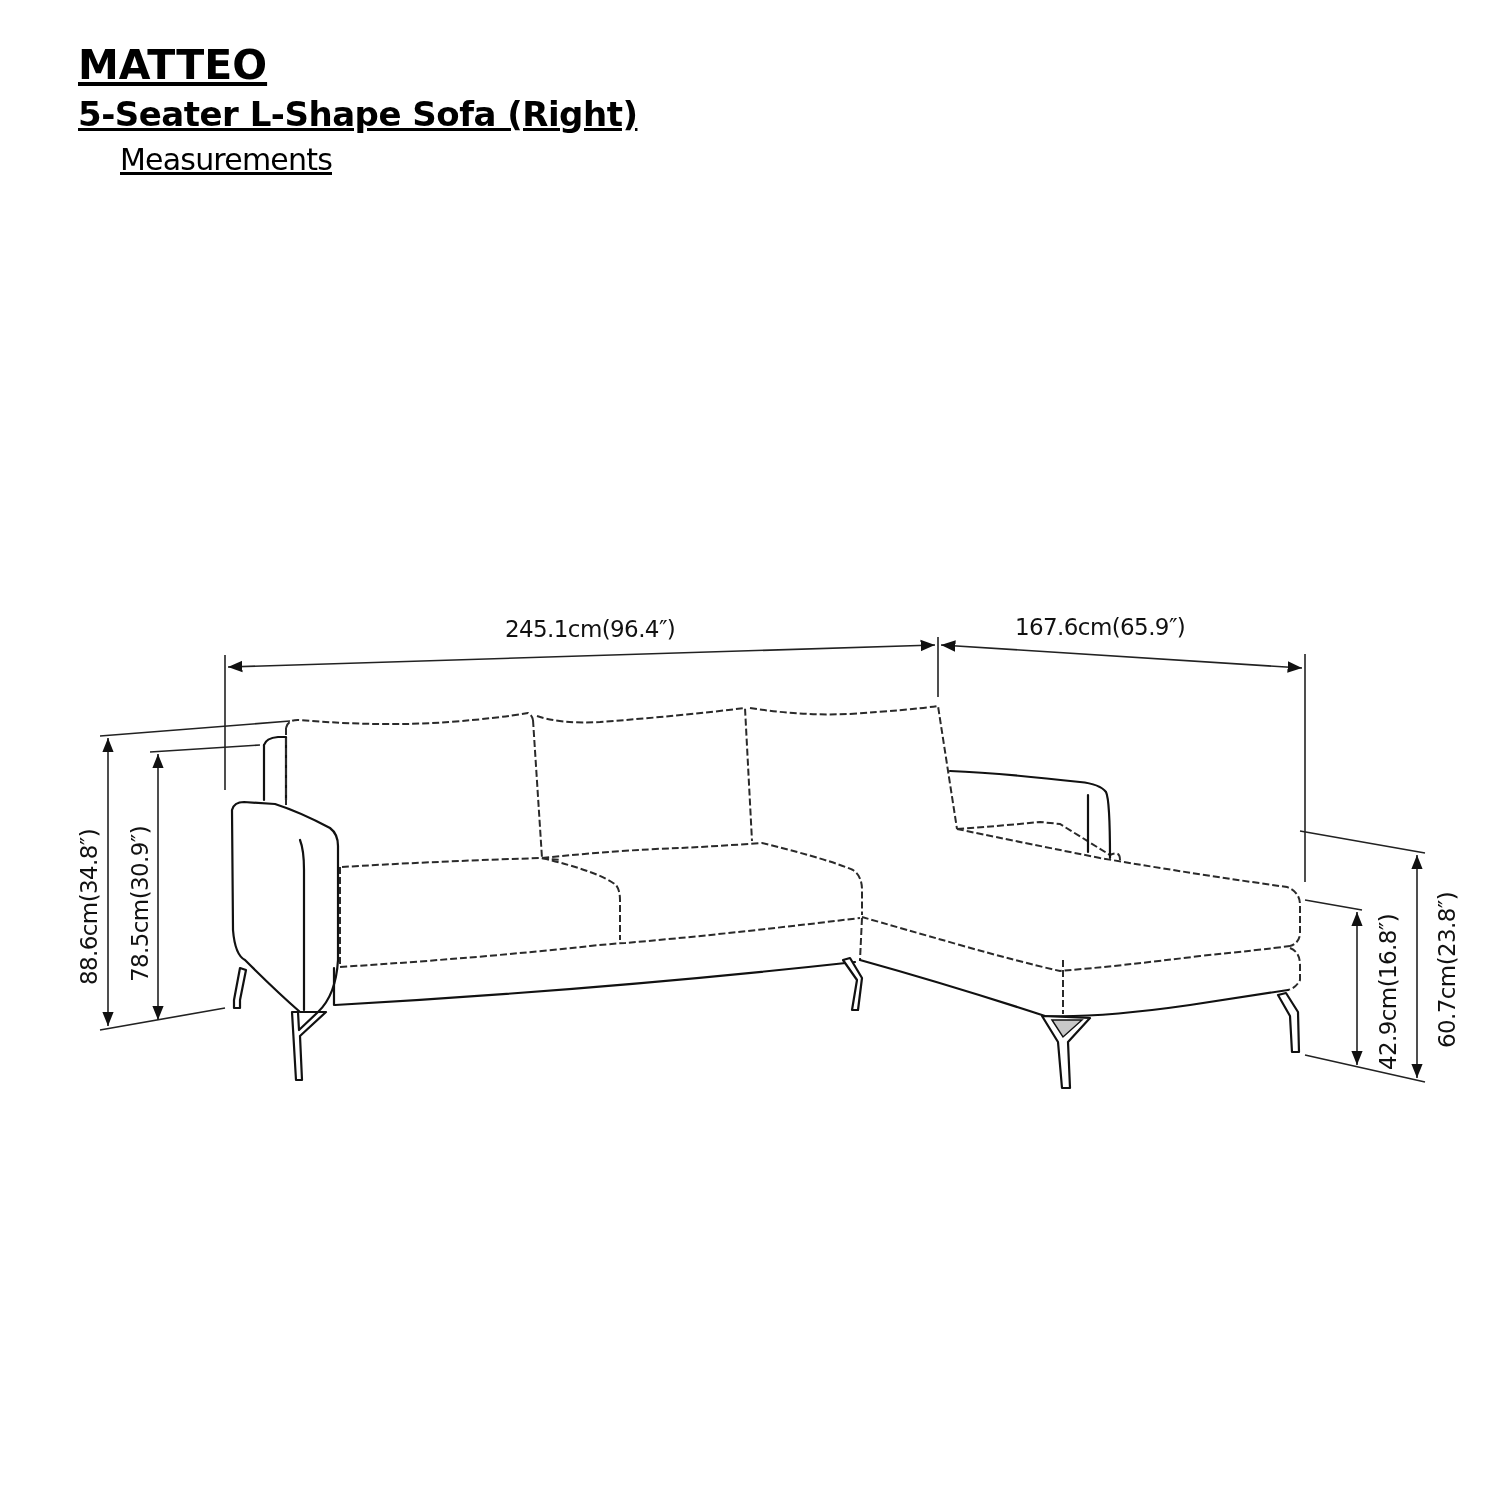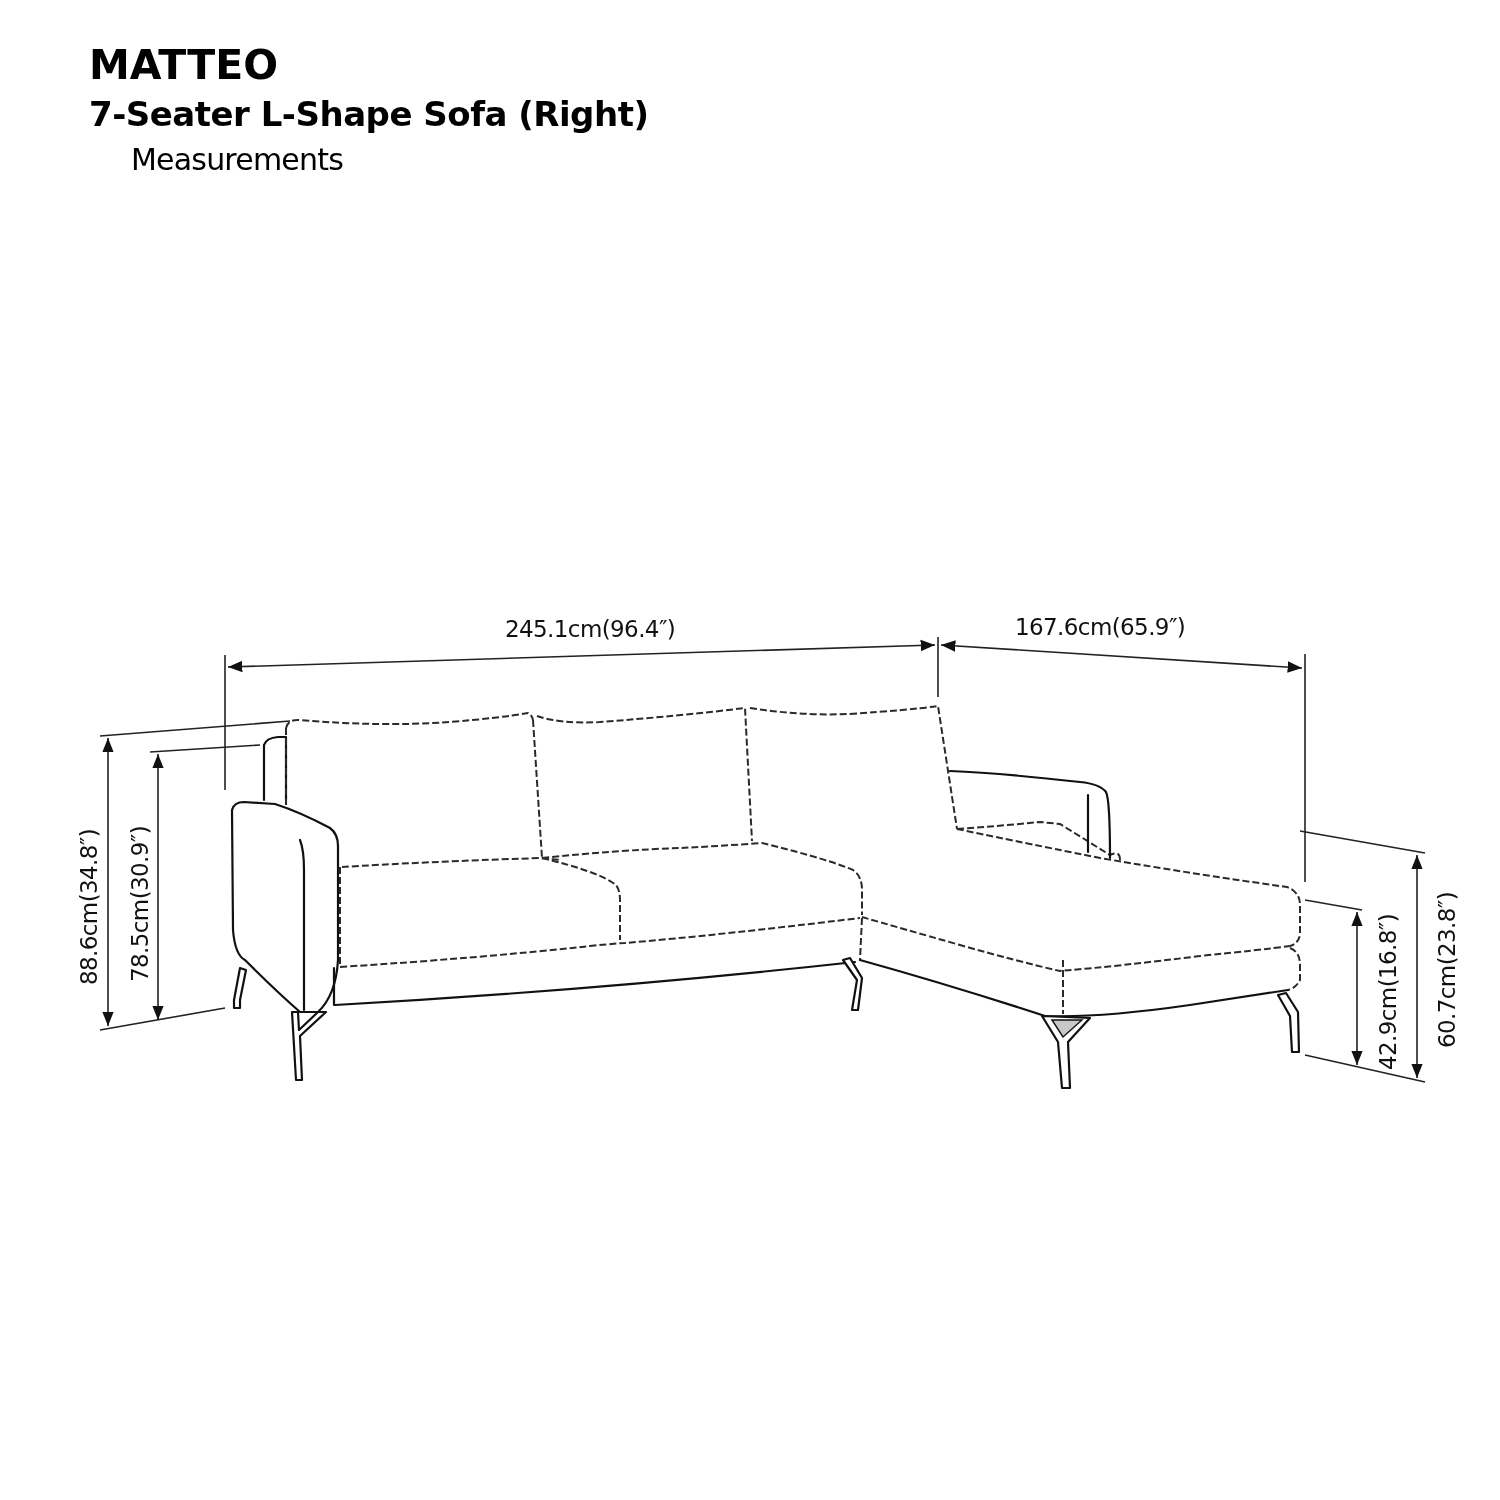--- a/index.html
+++ b/index.html
@@ -1,33 +1,33 @@
 <!DOCTYPE html>
 <html><head>
 <meta charset="utf-8">
 <style>
   html, body { margin: 0; padding: 0; background: #ffffff; }
   body { width: 1500px; height: 1500px; position: relative; overflow: hidden; font-family: "DejaVu Sans", sans-serif; color: #000; }
-  .header { position: absolute; left: 89px; top: 40px; }
+  .header { position: absolute; left: 78px; top: 40px; text-decoration: underline; }
   .brand { font-family: "DejaVu Sans", sans-serif; font-weight: bold; font-size: 41px; line-height: 50px; letter-spacing: 0px; }
   .subtitle { font-family: "DejaVu Sans", sans-serif; font-weight: bold; font-size: 34px; line-height: 48px; letter-spacing: -0.5px; }
   .caption { font-family: "DejaVu Sans", sans-serif; font-size: 30px; line-height: 40px; letter-spacing: -0.8px; margin-top: 2px; margin-left: 42px; }
   svg.drawing { position: absolute; left: 0; top: 0; }
   .dimtext { font-family: "DejaVu Sans", sans-serif; font-size: 23px; fill: #111; letter-spacing: -0.6px; }
   .dim { stroke: #222; stroke-width: 1.6; fill: none; }
   .seam { stroke: #2a2a2a; stroke-width: 2; fill: none; stroke-dasharray: 7 3; }
   .solid { stroke: #111; stroke-width: 2.2; fill: none; stroke-linejoin: round; stroke-linecap: round; }
   .leg { stroke: #111; stroke-width: 2.2; fill: #fff; stroke-linejoin: round; }
 </style>
 </head>
 <body>
 
 <div class="header">
   <div class="brand">MATTEO</div>
-  <div class="subtitle">7-Seater L-Shape Sofa (Right)</div>
+  <div class="subtitle">5-Seater L-Shape Sofa (Right)</div>
   <div class="caption">Measurements</div>
 </div>
 
 <svg class="drawing" width="1500" height="1500" viewBox="0 0 1500 1500">
   <defs>
     <marker id="arr" viewBox="0 0 10 10" refX="10" refY="5" markerWidth="9" markerHeight="9" orient="auto-start-reverse">
       <path d="M0,1 L10,5 L0,9 Z" fill="#111"></path>
     </marker>
   </defs>
 

